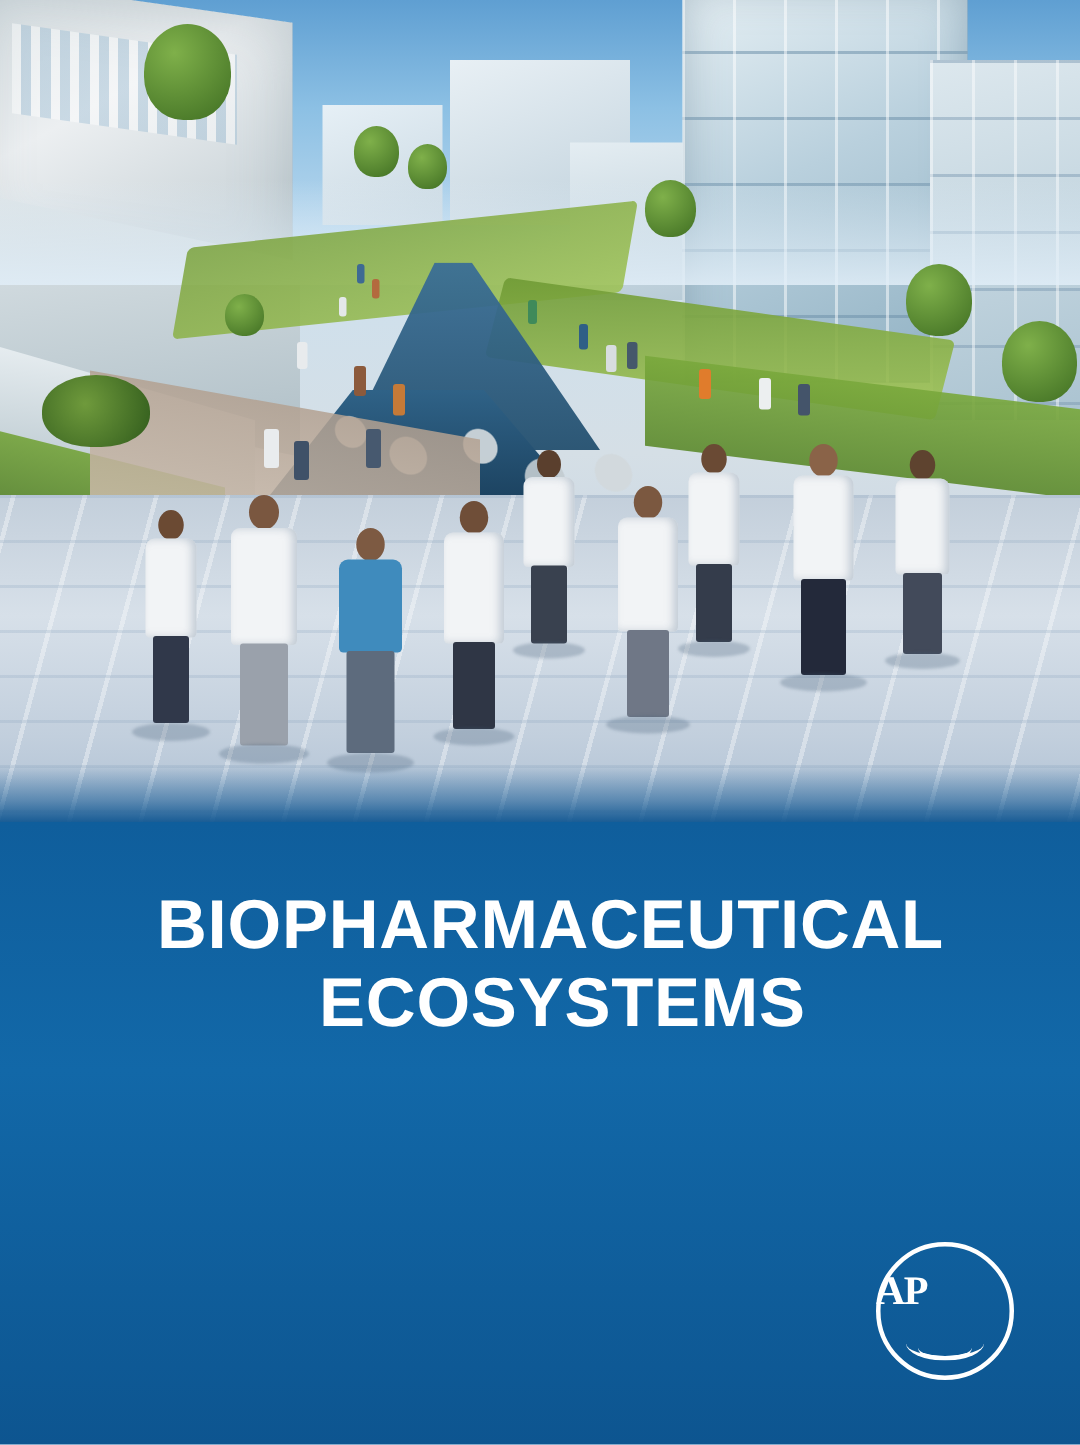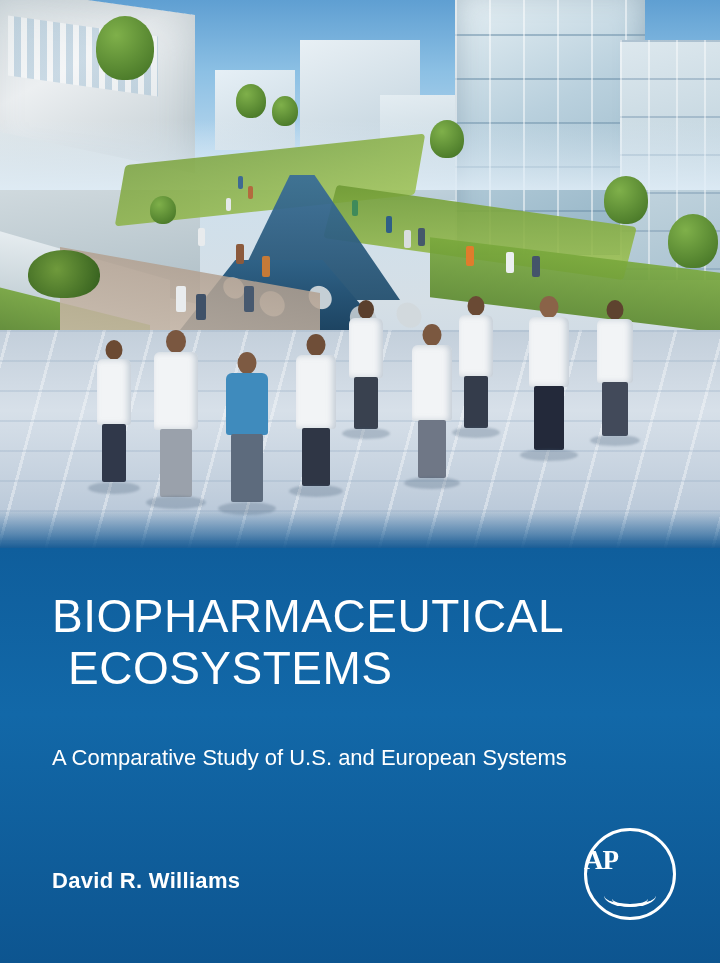--- a/index.html
+++ b/index.html
@@ -244,24 +244,25 @@
     height: 415px;
     background: #11639f;
     background: linear-gradient(to bottom, #0f5e9c 0%, #1268a8 40%, #0d5590 100%);
   }
   .title {
     position: absolute;
     left: 52px;
     top: 42px;
     width: 630px;
     color: #ffffff;
-    font-weight: normal;
+    font-weight: bold;
     font-size: 46px;
     line-height: 52px;
     letter-spacing: 0.5px;
+    text-align: center;
   }
   .title .line2 { display: block; margin-left: 16px; }
   .subtitle {
     position: absolute;
     left: 52px;
     top: 196px;
     width: 620px;
     color: #ffffff;
     font-size: 22px;
     line-height: 28px;
@@ -454,23 +455,21 @@
     <div class="art-fade"></div>
   </div>
 
   <div class="panel">
 
     <div class="title">
       <span>BIOPHARMACEUTICAL</span>
       <span class="line2">ECOSYSTEMS</span>
     </div>
 
-    <div class="subtitle">A Comparative Study of U.S. and European Systems</div>
-
-    <div class="author">David R. Williams</div>
+
 
     <div class="logo">
       <div class="ring"></div>
       <div class="ap">AP</div>
       <div class="swoosh"></div>
       <div class="swoosh2"></div>
     </div>
 
   </div>
 </div>

